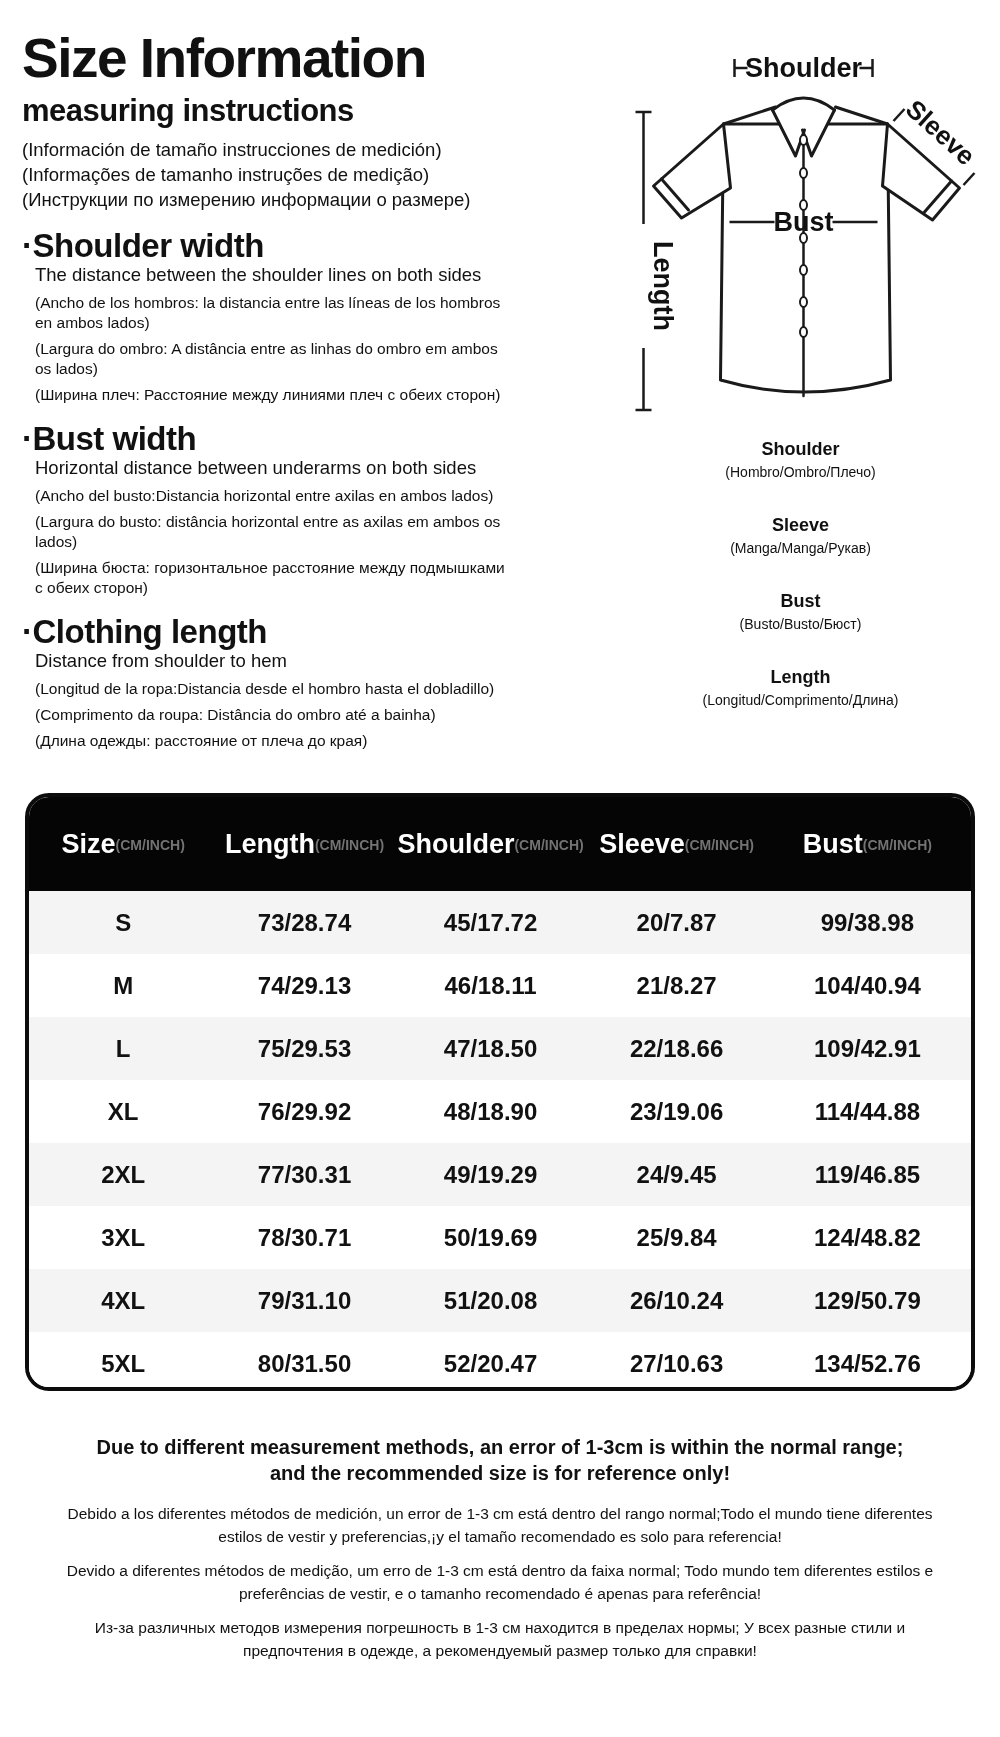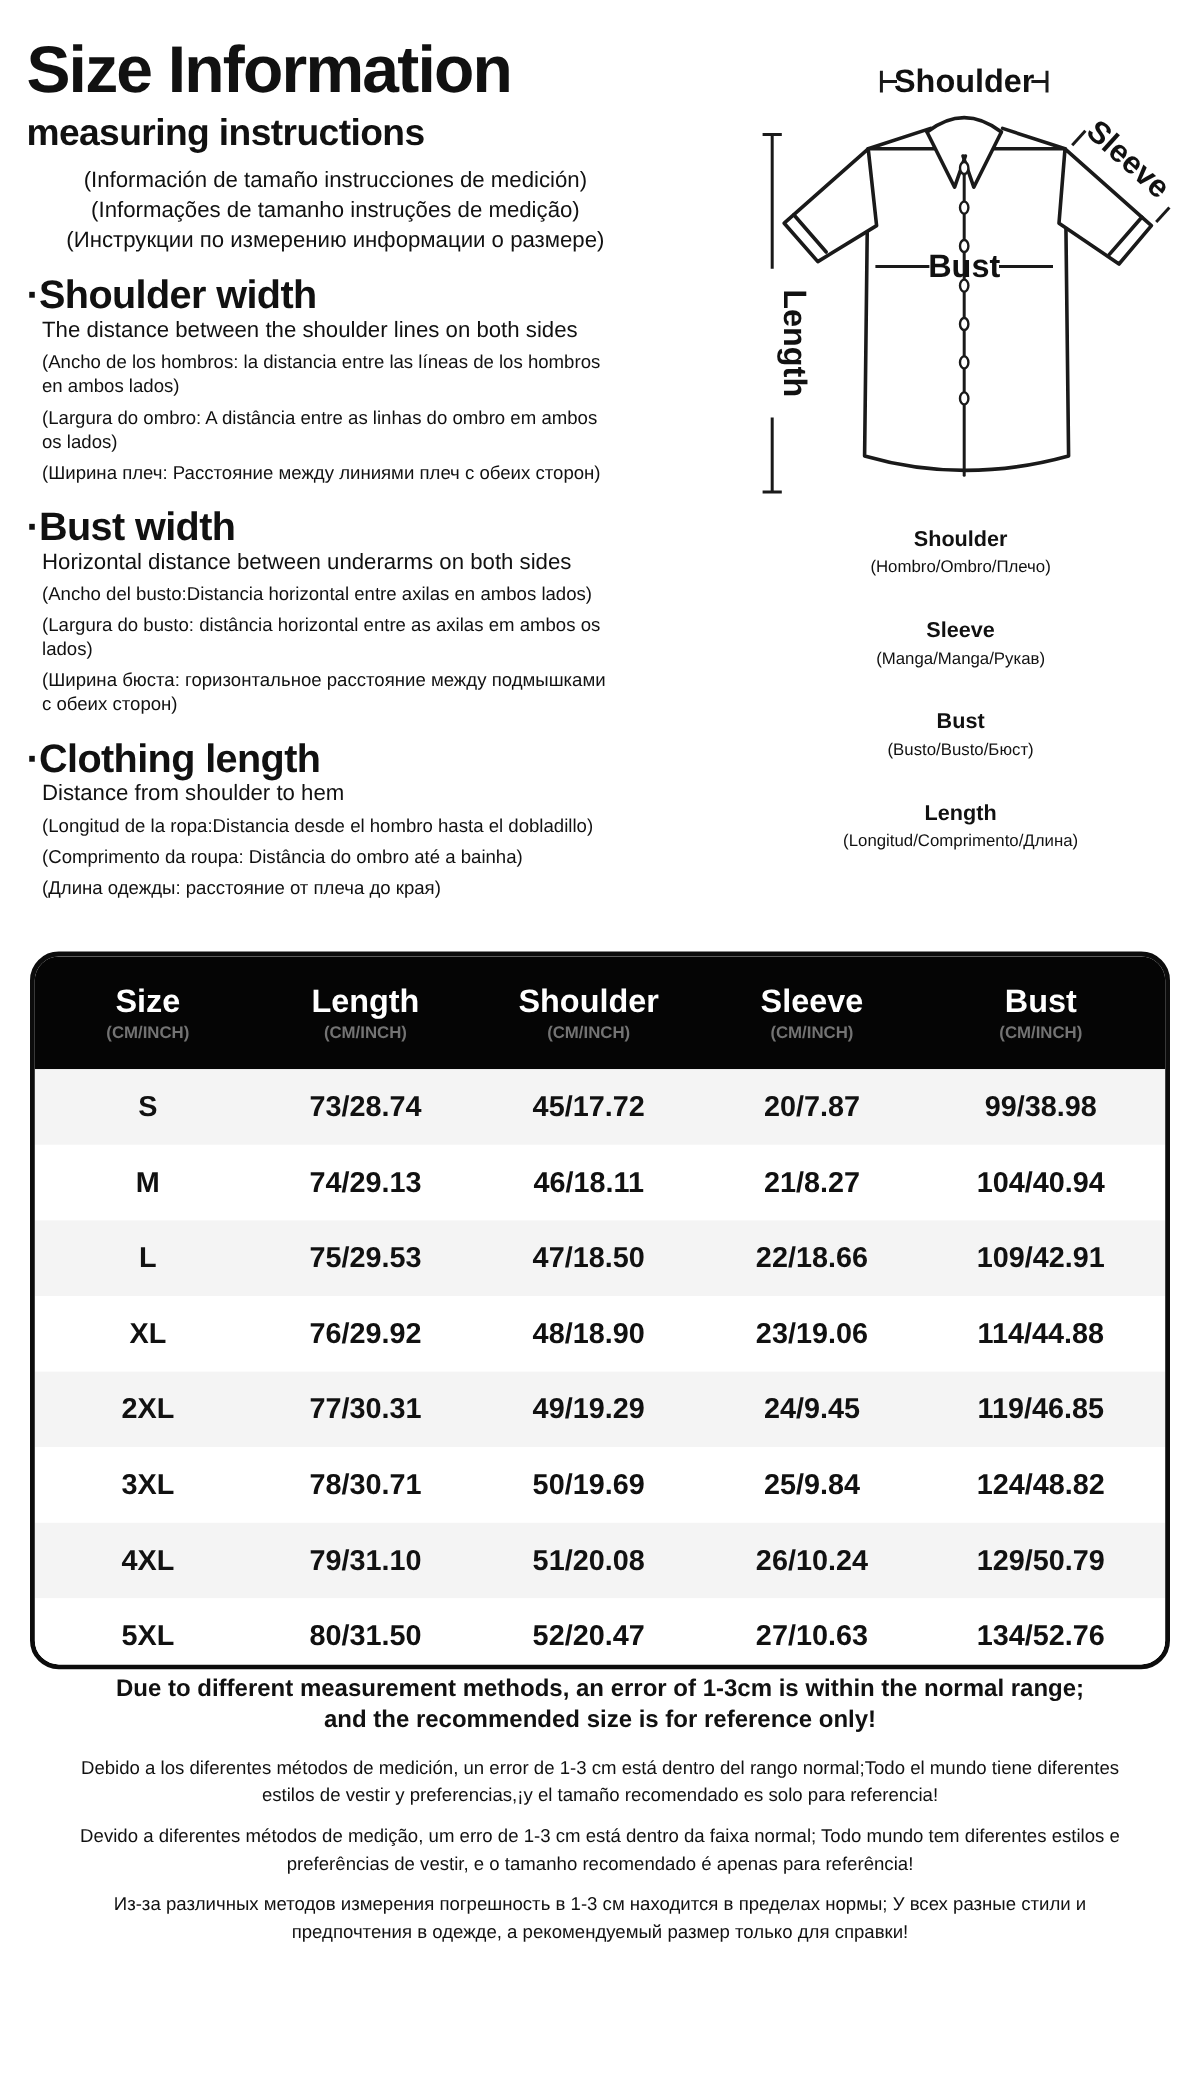--- a/index.html
+++ b/index.html
@@ -11,21 +11,21 @@
     position: relative;
     overflow: hidden;
   }
   .page { position: relative; width: 1000px; height: 1737px; }
 
   
   .left-col { position: absolute; left: 22px; top: 28px; width: 515px; }
   .page-title { font-size: 55px; line-height: 60px; font-weight: 800; letter-spacing: -1.5px; }
   .page-subtitle { font-size: 31px; line-height: 36px; font-weight: 800; margin-top: 5px; letter-spacing: -0.5px; }
   .subtitle-tr { font-size: 18.5px; line-height: 25px; margin-top: 8px; }
-  .subtitle-tr div { white-space: nowrap; text-align: center; }
+  .subtitle-tr div { white-space: nowrap; }
 
   .section { margin-top: 18px; }
   .section-heading { font-size: 33px; line-height: 32px; font-weight: 800; letter-spacing: -0.5px; }
   .section-desc { font-size: 18.5px; line-height: 24px; margin: 1px 0 2px 13px; white-space: nowrap; }
   .section-tr { font-size: 15.5px; line-height: 20px; margin: 6px 0 0 13px; max-width: 472px; }
 
   
   .right-col { position: absolute; left: 555px; top: 28px; width: 445px; }
   .shirt-svg { display: block; }
   .shirt-svg text { font-family: "Liberation Sans", sans-serif; fill: #111; }
@@ -37,33 +37,33 @@
   
   .size-table {
     position: absolute; left: 25px; top: 793px; width: 950px; height: 598px;
     border: 4px solid #0c0c0c; border-radius: 24px; overflow: hidden;
     box-sizing: border-box; background: #ffffff;
   }
   .thead {
     background: #050505; height: 94px;
     display: grid; grid-template-columns: 20% 18.5% 21% 18.5% 22%;
   }
-  .th { display: flex; flex-direction: column; align-items: center; justify-content: center; }
+  .th { display: flex; align-items: center; justify-content: center; }
   .col-name { color: #ffffff; font-size: 27px; font-weight: 800; line-height: 30px; }
   .col-unit { color: #737373; font-size: 14px; font-weight: 700; line-height: 18px; margin-top: 2px; }
   .trow {
     height: 63px;
     display: grid; grid-template-columns: 20% 18.5% 21% 18.5% 22%;
     align-items: center; background: #ffffff;
   }
   .trow.alt { background: #f4f4f4; }
   .td { text-align: center; font-size: 24px; font-weight: 700; white-space: nowrap; }
 
   
-  .footer { position: absolute; left: 0; top: 1394px; width: 1000px; text-align: center; }
+  .footer { position: absolute; left: 0; top: 1434px; width: 1000px; text-align: center; }
   .notice-line { font-size: 20px; line-height: 26px; font-weight: 800; }
   .notice-p { font-size: 15.5px; line-height: 22.5px; margin: 12px auto 0; max-width: 900px; }
   .notice-p.first { margin-top: 17px; }
 </style>
 </head>
 <body>
 
 <div class="page">
 
   <div class="left-col">

